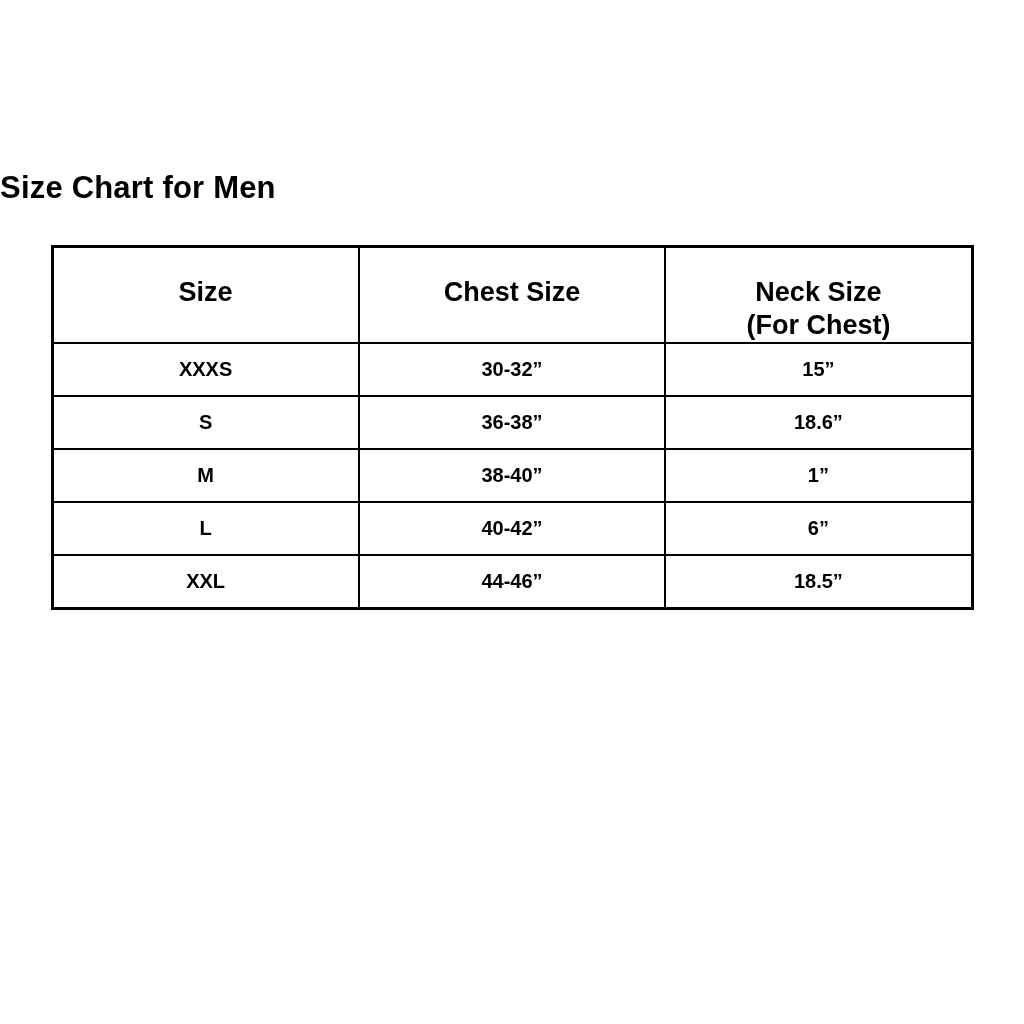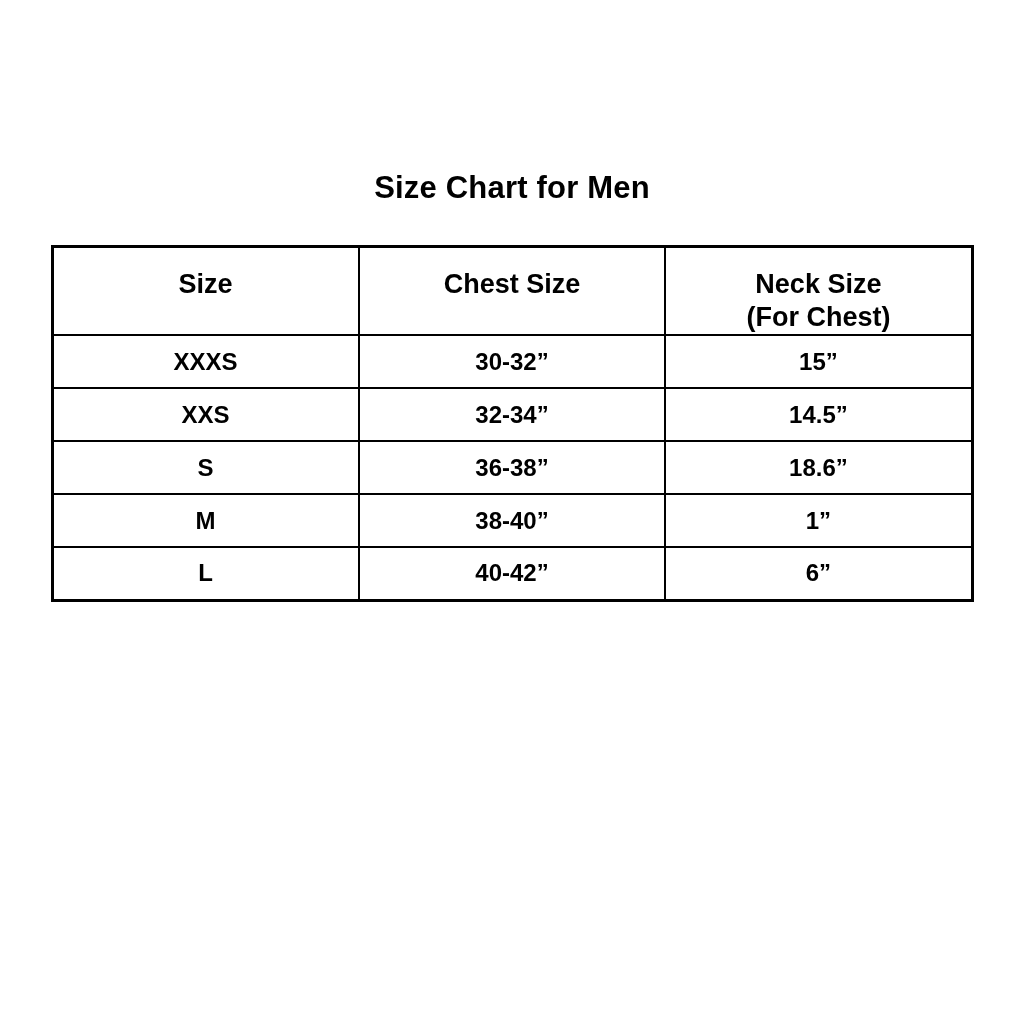--- a/index.html
+++ b/index.html
@@ -11,49 +11,49 @@
     color: #000000;
   }
   .page {
     width: 1024px;
     height: 1024px;
     background: #ffffff;
     overflow: hidden;
   }
   .title {
     margin-top: 170px;
-    text-align: center;
+    text-align: left;
     font-size: 31px;
     font-weight: bold;
     letter-spacing: 0.2px;
   }
   table.size-chart {
     margin: 39px auto 0 auto;
     width: 923px;
     border-collapse: collapse;
     table-layout: fixed;
     border: 3px solid #000000;
   }
   table.size-chart th,
   table.size-chart td {
     border: 2px solid #000000;
     text-align: center;
     font-weight: bold;
   }
   table.size-chart th {
     height: 88px;
     vertical-align: top;
-    padding-top: 20px;
+    padding-top: 28px;
     font-size: 27px;
     line-height: 33px;
   }
   table.size-chart td {
     height: 53px;
     vertical-align: middle;
-    font-size: 24px;
+    font-size: 20px;
   }
 </style>
 </head>
 <body>
 
 <div class="page">
 
   <h1 class="title">Size Chart for Men</h1>
 
   <table class="size-chart">
@@ -71,35 +71,35 @@
         </th>
       </tr>
     </thead>
     <tbody>
       <tr>
         <td>XXXS</td>
         <td>30-32”</td>
         <td>15”</td>
       </tr>
       <tr>
-        <td>XXS</td>
-        <td>32-34”</td>
-        <td>14.5”</td>
-      </tr>
-      <tr>
         <td>S</td>
         <td>36-38”</td>
         <td>18.6”</td>
       </tr>
       <tr>
         <td>M</td>
         <td>38-40”</td>
         <td>1”</td>
       </tr>
       <tr>
         <td>L</td>
         <td>40-42”</td>
         <td>6”</td>
       </tr>
+      <tr>
+        <td>XXL</td>
+        <td>44-46”</td>
+        <td>18.5”</td>
+      </tr>
     </tbody>
   </table>
 
 </div>
 
 </body></html>

